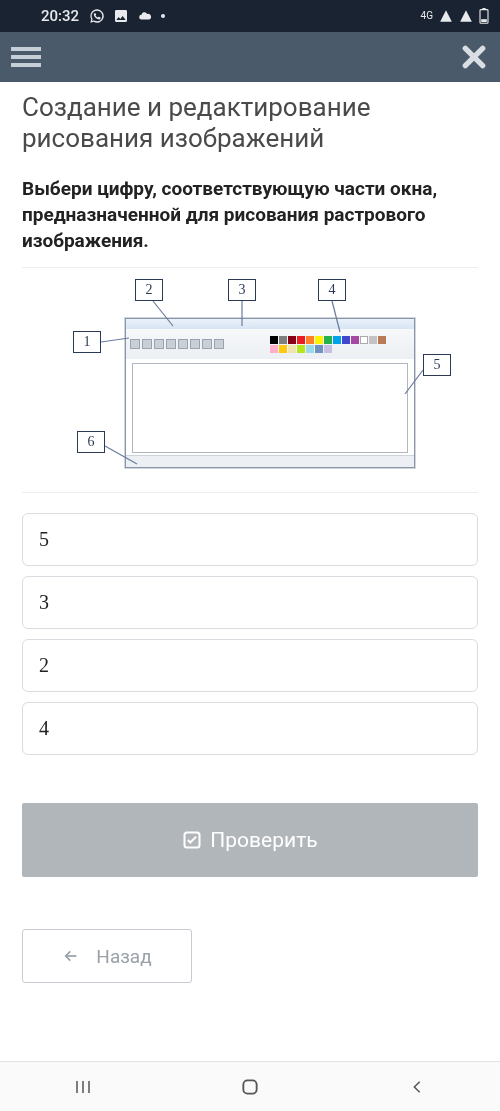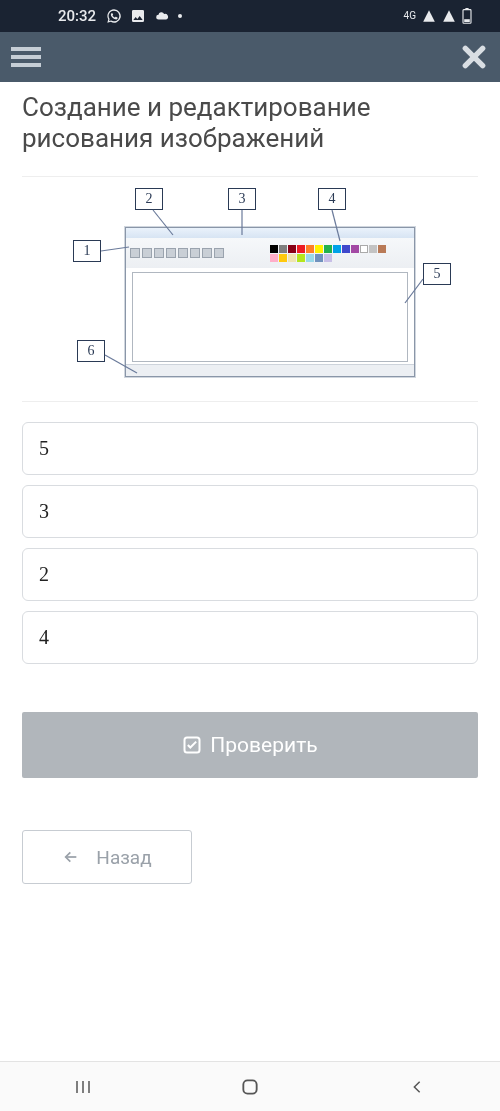--- a/index.html
+++ b/index.html
@@ -5,21 +5,21 @@
   * { margin: 0; padding: 0; box-sizing: border-box; }
   html, body { width: 500px; height: 1111px; font-family: -apple-system, "Segoe UI", Roboto, Arial, sans-serif; background: #fff; overflow: hidden; }
 
   
   .status-bar {
     height: 32px;
     background: #1a2332;
     color: #e8eaed;
     display: flex;
     align-items: center;
-    padding: 0 28px;
+    padding: 0 11px;
     font-size: 15px;
     gap: 10px;
   }
   .status-bar .time { font-weight: 500; margin-left: 30px; }
   .status-bar .left-icons { display: flex; gap: 8px; align-items: center; }
   .status-bar .right-icons { margin-left: auto; display: flex; gap: 6px; align-items: center; font-size: 12px; }
   .status-bar svg { fill: #e8eaed; }
 
   
   .app-header {
@@ -104,21 +104,21 @@
     padding: 14px 16px;
     font-family: Georgia, 'Times New Roman', serif;
     font-size: 20px;
     color: #222;
     cursor: pointer;
   }
 
   
   .check-btn {
     margin-top: 48px;
-    height: 66px;
+    height: 74px;
     background: #b1b6bb;
     color: #fff;
     font-size: 21px;
     display: flex;
     align-items: center;
     justify-content: center;
     gap: 8px;
     border-radius: 2px;
     cursor: pointer;
   }
@@ -196,20 +196,21 @@
   </div>
   <div class="close-x">
     <svg width="26" height="26" viewBox="0 0 24 24">
         <path d="M4 4l16 16M20 4L4 20" stroke="#d9dee3" stroke-width="5" stroke-linecap="round"></path>
       </svg>
   </div>
 </div>
 
 <div class="content">
   <h1 class="title">Создание и редактирование рисования изображений</h1>
+  <p class="question">Выбери цифру, соответствующую части окна, предназначенной для рисования растрового изображения.</p>
 
   <div class="diagram-wrap">
     <div class="diagram">
 
       <div class="paint-window">
         <div class="pw-top"></div>
         <div class="pw-ribbon">
           <div class="pw-tools">
             <div class="pw-tool"></div>
               <div class="pw-tool"></div>

